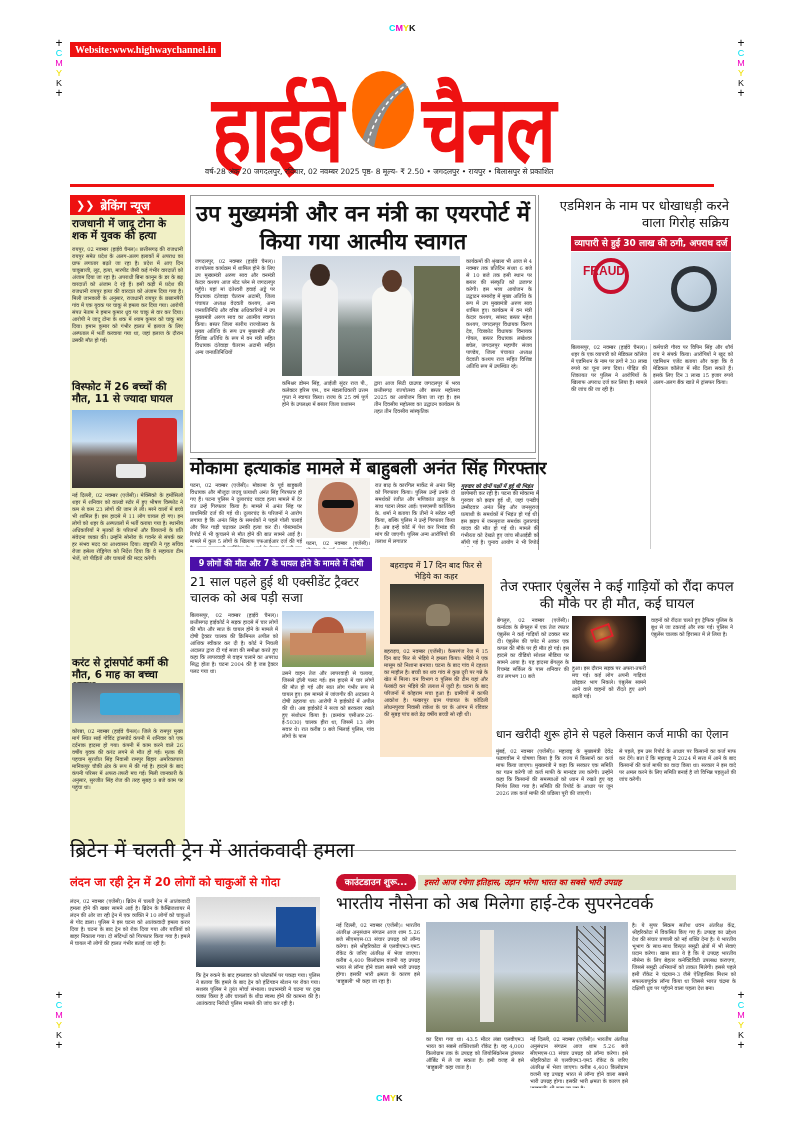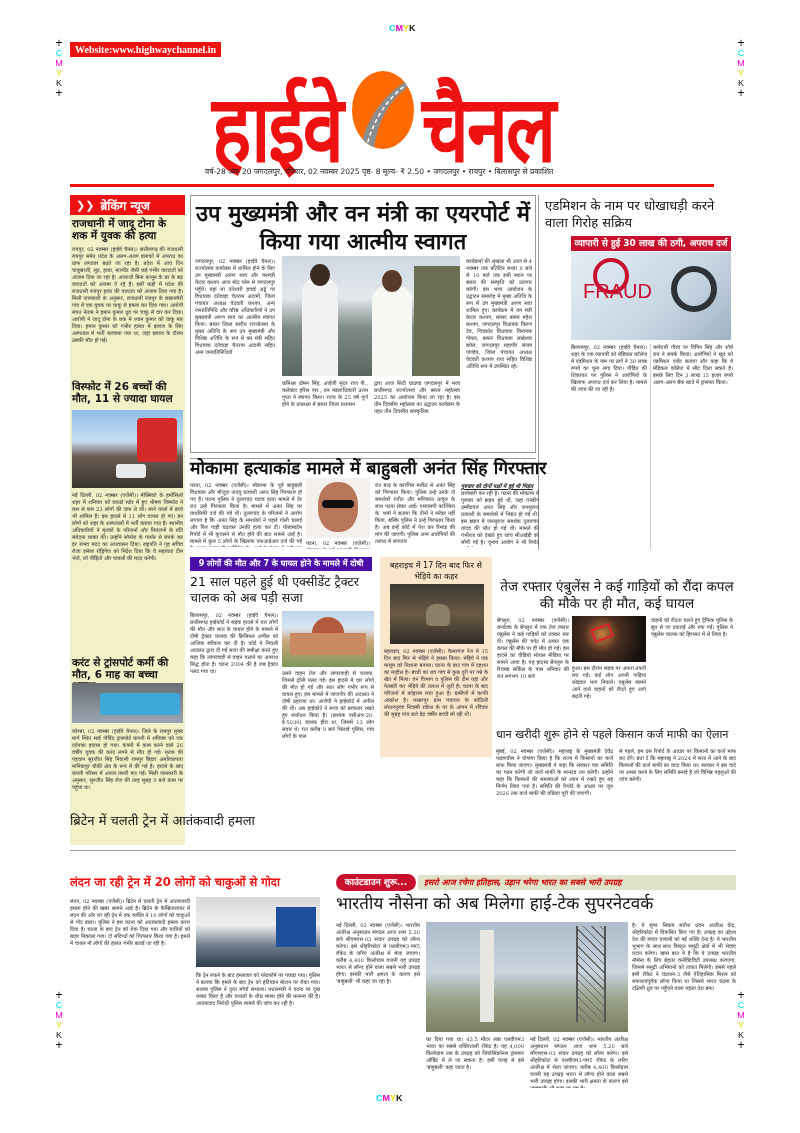--- a/index.html
+++ b/index.html
@@ -114,24 +114,24 @@
   <div style="position:absolute;left:28px;top:8px;width:20px;height:22px;background:#3b2a22;border-radius:50%;"></div>
   <div style="position:absolute;left:90px;top:30px;width:40px;height:90px;background:#f7f7f4;border-radius:14px 14px 0 0;"></div>
   <div style="position:absolute;left:100px;top:14px;width:20px;height:22px;background:#5a3a2a;border-radius:50%;"></div>
   <div style="position:absolute;left:132px;top:10px;width:46px;height:110px;background:#6b6f52;"></div>
 </div>
 <div class="abs text" style="left:282px;top:380px;width:86px;height:70px;">कमिश्नर डोमन सिंह, आईजी सुंदर राज पी., कलेक्टर हरिस एस., वन मंडलाधिकारी उत्तम गुप्ता ने स्वागत किया। राज्य के 25 वर्ष पूर्ण होने के उपलक्ष्य में बस्तर जिला प्रशासन</div>
 <div class="abs text" style="left:374px;top:380px;width:86px;height:70px;">द्वारा आज सिटी ग्राउण्ड जगदलपुर में भव्य छत्तीसगढ़ राज्योत्सव और बस्तर महोत्सव 2025 का आयोजन किया जा रहा है। इस तीन दिवसीय महोत्सव का उद्घाटन कार्यक्रम के तहत तीन दिवसीय सांस्कृतिक</div>
 <div class="abs text" style="left:466px;top:258px;width:66px;height:192px;">कार्यक्रमों की श्रृंखला भी आज से 4 नवम्बर तक प्रतिदिन संध्या 6 बजे से 10 बजे तक इसी स्थान पर बस्तर की संस्कृति को उजागर करेगी। इस भव्य आयोजन के उद्घाटन समारोह में मुख्य अतिथि के रूप में उप मुख्यमंत्री अरुण साव शामिल हुए। कार्यक्रम में वन मंत्री केदार कश्यप, सांसद बस्तर महेश कश्यप, जगदलपुर विधायक किरण देव, चित्रकोट विधायक विनायक गोयल, बस्तर विधायक लखेश्वर बघेल, जगदलपुर महापौर संजय पाण्डेय, जिला पंचायत अध्यक्ष वेदवती कश्यप राज सहित विशिष्ट अतिथि रूप में उपस्थित रहे।</div>
 
 <div class="abs vrule" style="left:538px;top:195px;height:355px;"></div>
-<div class="abs head" style="left:545px;top:197px;width:184px;font-size:13px;text-align:left;line-height:17px;font-weight:normal;color:#111;">एडमिशन के नाम पर धोखाधड़ी करने वाला गिरोह सक्रिय</div>
+<div class="abs head" style="left:545px;top:197px;width:184px;font-size:13px;text-align:right;line-height:17px;font-weight:normal;color:#111;">एडमिशन के नाम पर धोखाधड़ी करने वाला गिरोह सक्रिय</div>
 <div class="abs redband" style="left:571px;top:236px;width:160px;height:15px;font-size:9px;line-height:15px;">व्यापारी से हुई 30 लाख की ठगी, अपराध दर्ज</div>
 <div class="abs photo" style="left:571px;top:252px;width:160px;height:88px;background:linear-gradient(135deg,#e4edf4 0%,#c7d6e3 60%,#9fb2c2 100%);">
-  <div style="position:absolute;left:12px;top:28px;font-weight:normal;font-size:20px;color:#c8102e;font-family:'Liberation Sans',sans-serif;">FRAUD</div>
+  <div style="position:absolute;left:12px;top:12px;font-weight:bold;font-size:12px;color:#c8102e;font-family:'Liberation Sans',sans-serif;">FRAUD</div>
   <div style="position:absolute;left:22px;top:6px;width:36px;height:36px;border:4px solid #c8102e;border-radius:50%;"></div>
   <div style="position:absolute;left:100px;top:14px;width:46px;height:46px;border:6px solid #2c3238;border-radius:50%;"></div>
 </div>
 <div class="abs text" style="left:571px;top:344px;width:76px;height:205px;">बिलासपुर, 02 नवम्बर (हाईवे चैनल)। शहर के एक व्यापारी को मेडिकल कॉलेज में एडमिशन के नाम पर ठगों ने 30 लाख रुपये का चूना लगा दिया। पीड़ित की शिकायत पर पुलिस ने आरोपियों के खिलाफ अपराध दर्ज कर लिया है। मामले की जांच की जा रही है।</div>
 <div class="abs text" style="left:653px;top:344px;width:80px;height:205px;">कर्मचारी गौरव पर विपिन सिंह और शौर्य राय ने संपर्क किया। आरोपियों ने खुद को एडमिशन एजेंट बताया और कहा कि वे मेडिकल कॉलेज में सीट दिला सकते हैं। इसके लिए दिन 3 लाख 15 हजार रुपये अलग-अलग बैंक खाते में ट्रांसफर किया।</div>
 <div class="abs vrule" style="left:650px;top:344px;height:205px;background:#ccc;"></div>
 
 <div class="abs hrule" style="left:190px;top:458px;width:346px;"></div>
 <div class="abs head" style="left:190px;top:459px;width:352px;font-size:17.5px;white-space:nowrap;">मोकामा हत्याकांड मामले में बाहुबली अनंत सिंह गिरफ्तार</div>
 <div class="abs text" style="left:190px;top:482px;width:112px;height:65px;">पटना, 02 नवम्बर (एजेंसी)। मोकामा के पूर्व बाहुबली विधायक और मौजूदा जदयू प्रत्याशी अनंत सिंह गिरफ्तार हो गए हैं। पटना पुलिस ने दुलारचंद यादव हत्या मामले में देर रात उन्हें गिरफ्तार किया है। मामले में अनंत सिंह पर प्राथमिकी दर्ज की गई थी। दुलारचंद के परिजनों ने आरोप लगाया है कि अनंत सिंह के समर्थकों ने पहले गोली चलाई और फिर गाड़ी चढ़ाकर उनकी हत्या कर दी। पोस्टमार्टम रिपोर्ट में भी कुचलने से मौत होने की बात सामने आई है। मामले में कुल 5 लोगों के खिलाफ एफआईआर दर्ज की गई है। पटना एसएसपी कार्तिकेय के. शर्मा के नेतृत्व में बनी एक विशेष टीम ने शनिवार (1 नवंबर) की देर</div>
@@ -166,21 +166,21 @@
   <div style="position:absolute;left:20px;top:10px;width:20px;height:14px;border:2px solid #e0222a;transform:rotate(-20deg);"></div>
 </div>
 <div class="abs text" style="left:572px;top:665px;width:74px;height:51px;">हुआ। इस दौरान सड़क पर अफरा-तफरी मच गई। कई लोग अपनी गाड़ियां छोड़कर भाग निकले। एंबुलेंस सामने आने वाले वाहनों को रौंदते हुए आगे बढ़ती गई।</div>
 <div class="abs text" style="left:651px;top:617px;width:82px;height:99px;">वाहनों को रौंदता चलते हुए ट्रैफिक पुलिस के बूथ से जा टकराई और रुक गई। पुलिस ने एंबुलेंस चालक को हिरासत में ले लिया है।</div>
 
 <div class="abs head" style="left:496px;top:729px;width:240px;font-size:11px;font-weight:normal;white-space:nowrap;">धान खरीदी शुरू होने से पहले किसान कर्ज माफी का ऐलान</div>
 <div class="abs text" style="left:496px;top:748px;width:117px;height:98px;">मुंबई, 02 नवम्बर (एजेंसी)। महाराष्ट्र के मुख्यमंत्री देवेंद्र फडणवीस ने घोषणा किया है कि राज्य में किसानों का कर्ज माफ किया जाएगा। मुख्यमंत्री ने कहा कि सरकार एक समिति का गठन करेगी जो कर्ज माफी के मानदंड तय करेगी। उन्होंने कहा कि किसानों की समस्याओं को ध्यान में रखते हुए यह निर्णय लिया गया है। समिति की रिपोर्ट के आधार पर जून 2026 तक कर्ज माफी की प्रक्रिया पूरी की जाएगी।</div>
 <div class="abs text" style="left:619px;top:748px;width:117px;height:98px;">से पहले, हम उस रिपोर्ट के आधार पर किसानों का कर्ज माफ कर देंगे। बता दें कि महाराष्ट्र ने 2024 में सत्ता में आने के बाद किसानों की कर्ज माफी का वादा किया था। सरकार ने इस वादे पर अमल करने के लिए समिति बनाई है जो विभिन्न पहलुओं की जांच करेगी।</div>
 
 <div class="abs hrule" style="left:70px;top:850px;width:666px;"></div>
-<div class="abs head" style="left:70px;top:814px;width:250px;font-size:13px;font-weight:normal;white-space:nowrap;">ब्रिटेन में चलती ट्रेन में आतंकवादी हमला</div>
+<div class="abs head" style="left:70px;top:839px;width:250px;font-size:20px;font-weight:normal;white-space:nowrap;">ब्रिटेन में चलती ट्रेन में आतंकवादी हमला</div>
 <div class="abs head" style="left:70px;top:876px;width:250px;font-size:11.5px;color:#ee1111;white-space:nowrap;">लंदन जा रही ट्रेन में 20 लोगों को चाकुओं से गोदा</div>
 <div class="abs text" style="left:70px;top:898px;width:120px;height:190px;">लंदन, 02 नवम्बर (एजेंसी)। ब्रिटेन में चलती ट्रेन में आतंकवादी हमला होने की खबर सामने आई है। ब्रिटेन के कैम्ब्रिजशायर में लंदन की ओर जा रही ट्रेन में एक व्यक्ति ने 10 लोगों को चाकुओं से गोद डाला। पुलिस ने इस घटना को आतंकवादी हमला करार दिया है। घटना के बाद ट्रेन को रोक दिया गया और यात्रियों को बाहर निकाला गया। दो संदिग्धों को गिरफ्तार किया गया है। हमले में घायल नौ लोगों की हालत गंभीर बताई जा रही है।</div>
 <div class="abs photo" style="left:196px;top:897px;width:124px;height:70px;background:linear-gradient(180deg,#d9d9d9 0%,#efefef 40%,#6d7c8c 70%,#2f3e4d 100%);">
   <div style="position:absolute;left:80px;top:10px;width:40px;height:40px;background:#1d4f9a;"></div>
 </div>
 <div class="abs text" style="left:196px;top:972px;width:124px;height:116px;">कि ट्रेन रुकने के बाद हमलावर को प्लेटफॉर्म पर पकड़ा गया। पुलिस ने बताया कि हमले के बाद ट्रेन को हंटिंगडन स्टेशन पर रोका गया। सशस्त्र पुलिस ने तुरंत मोर्चा संभाला। प्रधानमंत्री ने घटना पर दुख व्यक्त किया है और घायलों के शीघ्र स्वस्थ होने की कामना की है। आतंकवाद निरोधी पुलिस मामले की जांच कर रही है।</div>
 
 <div class="abs pill" style="left:336px;top:874px;width:80px;height:17px;font-size:9px;line-height:17px;">काउंटडाउन शुरू...</div>
 <div class="abs greyband" style="left:418px;top:875px;width:318px;height:15px;font-size:8px;line-height:15px;padding-left:6px;white-space:nowrap;">इसरो आज रचेगा इतिहास,  उड़ान भरेगा भारत का सबसे भारी उपग्रह</div>
 <div class="abs head" style="left:336px;top:894px;width:400px;font-size:17px;font-weight:normal;white-space:nowrap;">भारतीय नौसेना को अब मिलेगा हाई-टेक सुपरनेटवर्क</div>

